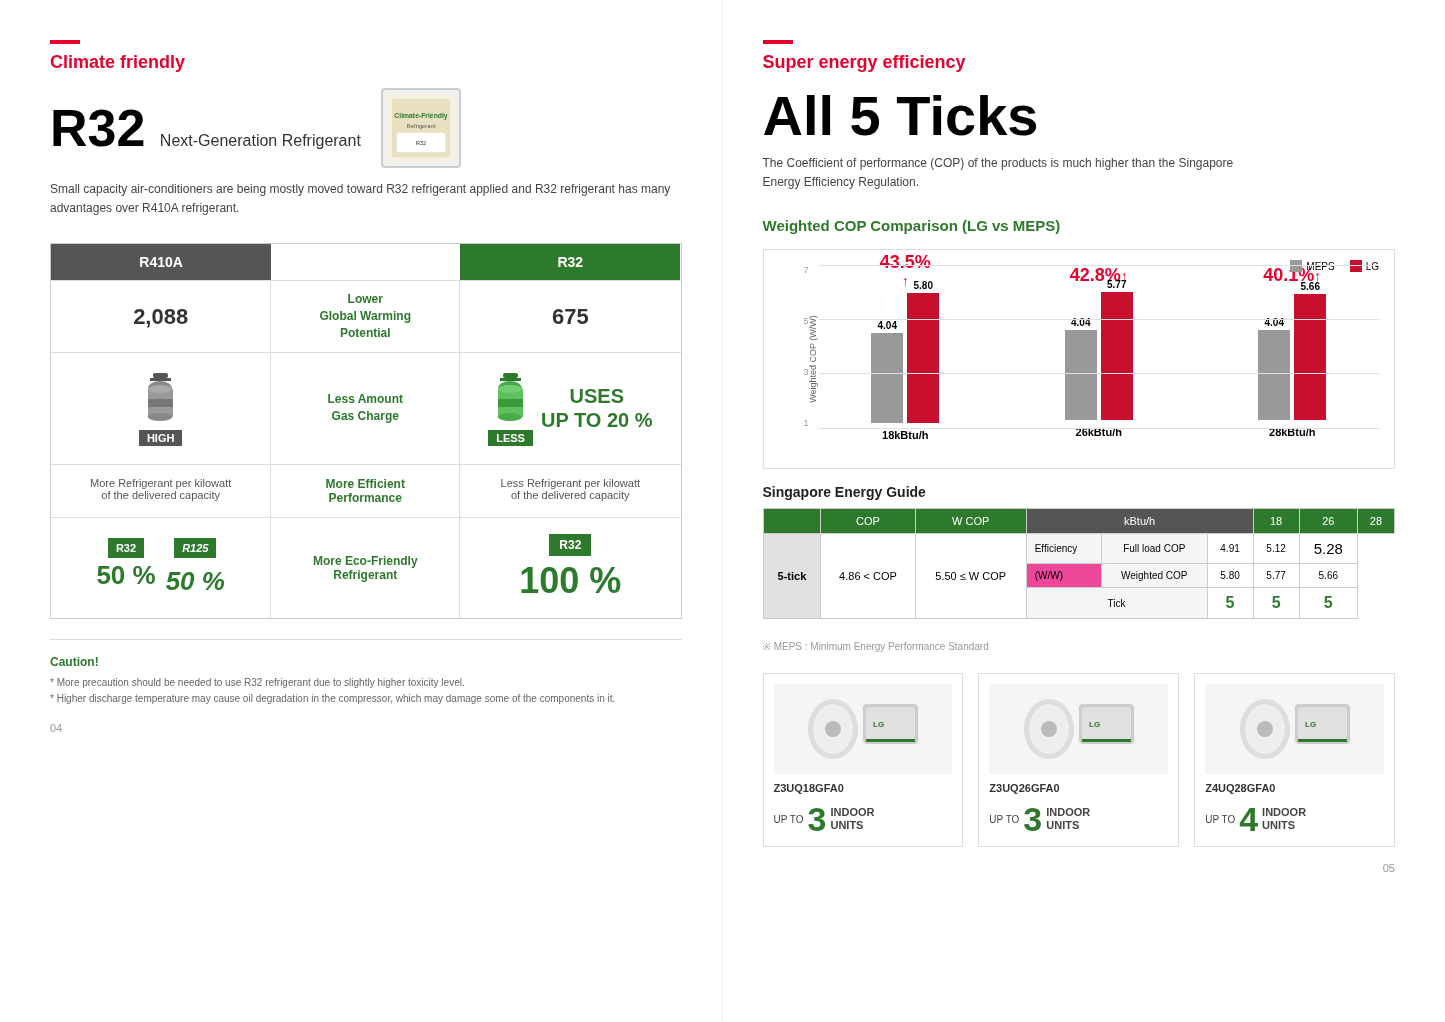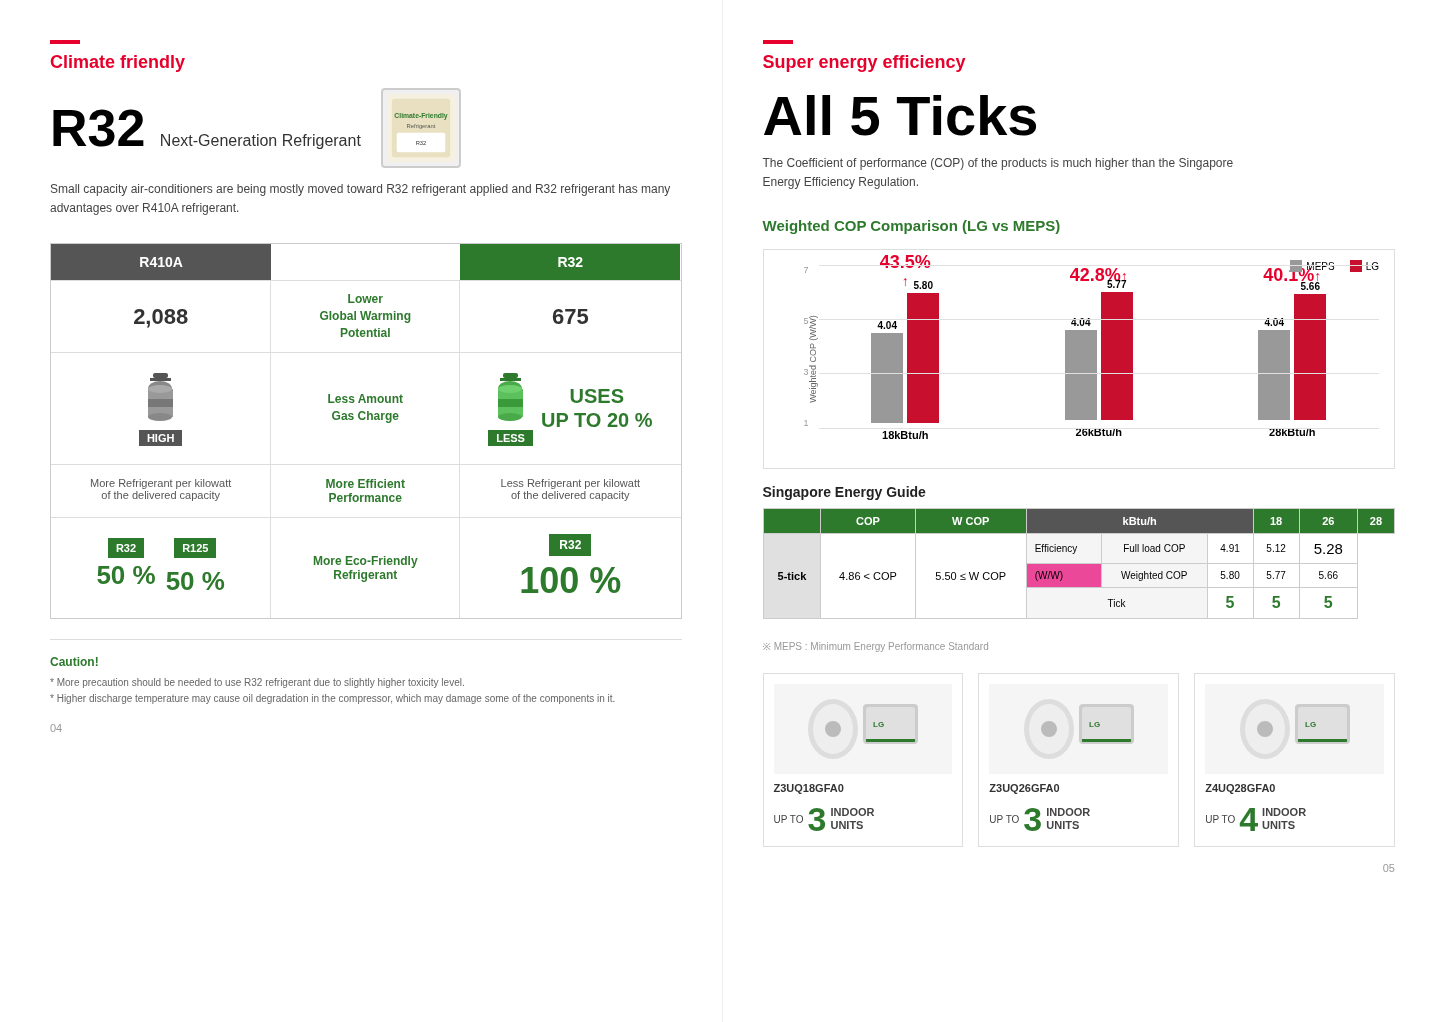--- a/index.html
+++ b/index.html
@@ -312,21 +312,21 @@
       margin-bottom: 20px;
     }
     .energy-table th, .energy-table td {
       border: 1px solid #ccc;
       padding: 6px 8px;
       text-align: center;
     }
     .energy-table th {
       background: #2d7a2d;
       color: #fff;
-      font-weight: bold;
+      font-weight: normal;
       text-align: center;
     }
     .meps-note {
       font-size: 10px;
       color: #999;
       margin-bottom: 20px;
     }
     
     .product-cards {
       display: flex;
@@ -479,21 +479,21 @@
         </div>
       </div>
 
       <div class="comp-row-bottom">
         <div class="comp-bottom-left">
           <div class="percent-row">
             <div style="display:flex;flex-direction:column;align-items:center;gap:2px;">
               <div class="percent-box">R32</div>
               <div class="big-percent">50 %</div>
             </div>
-            <div style="display:flex;flex-direction:column;align-items:center;gap:8px;">
+            <div style="display:flex;flex-direction:column;align-items:center;gap:8px;font-style:italic;">
               <div class="percent-box">R125</div>
               <div class="big-percent">50 %</div>
             </div>
           </div>
         </div>
         <div class="comp-bottom-mid">
           <div>
             <div>More Eco-Friendly</div>
             <div>Refrigerant</div>
           </div>

